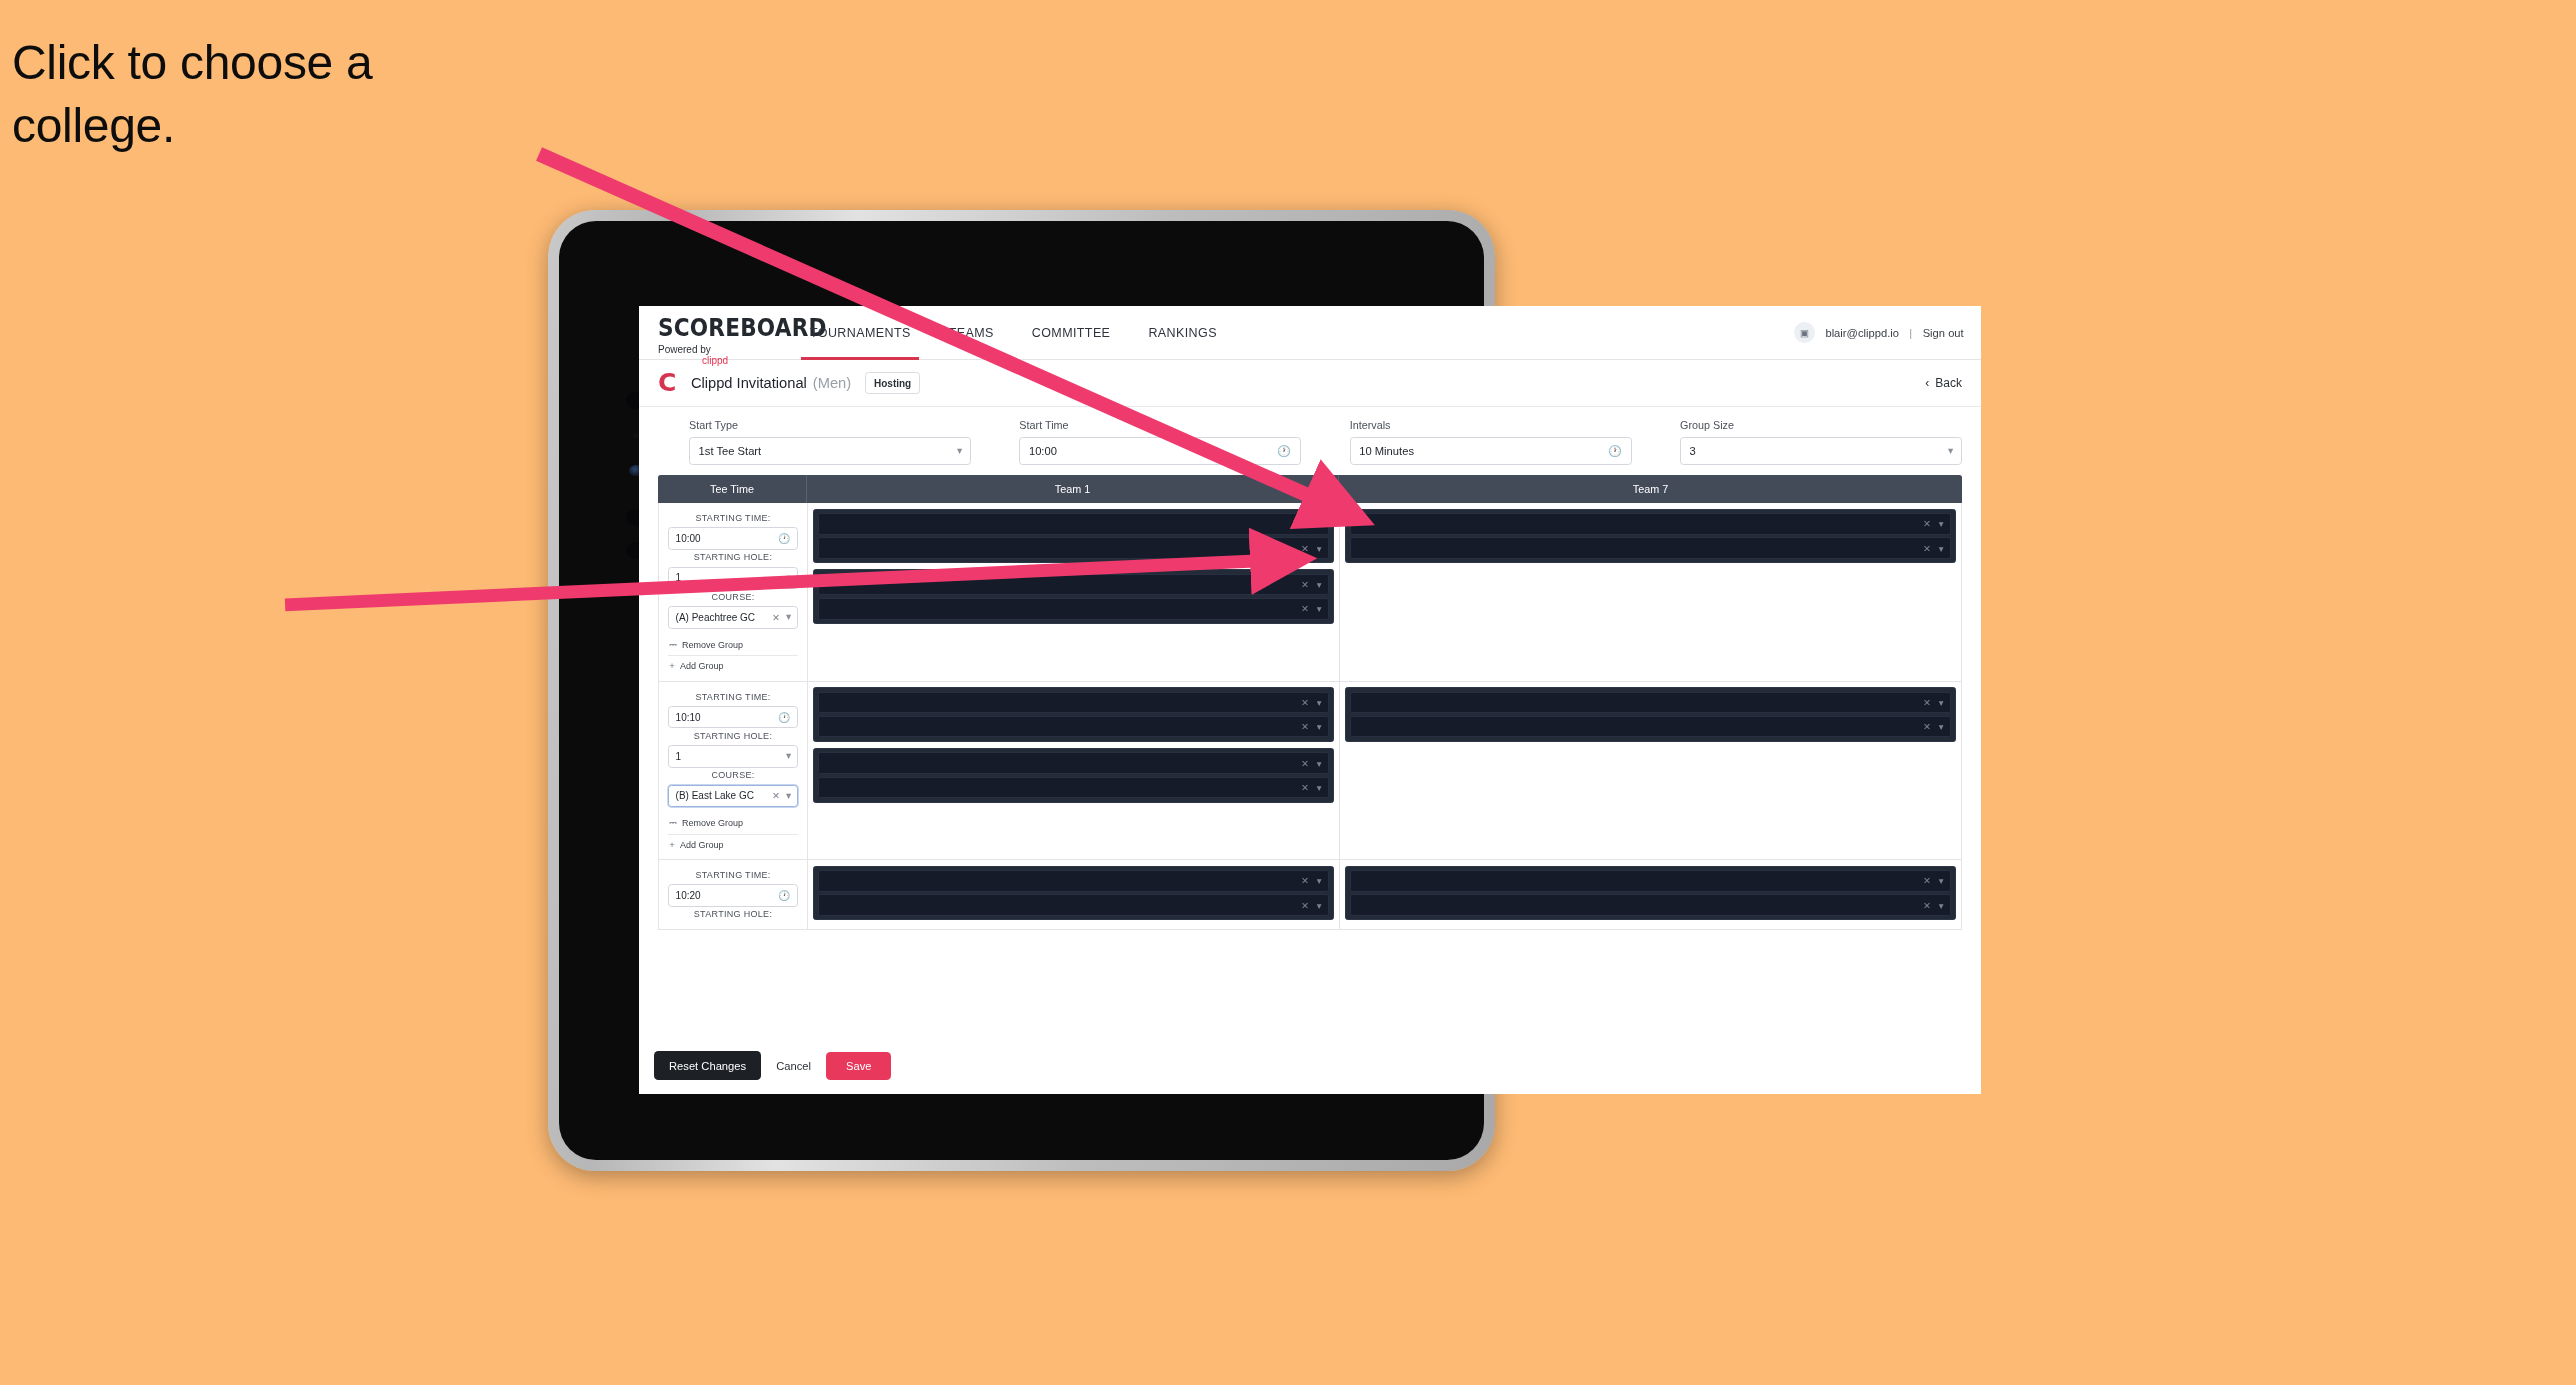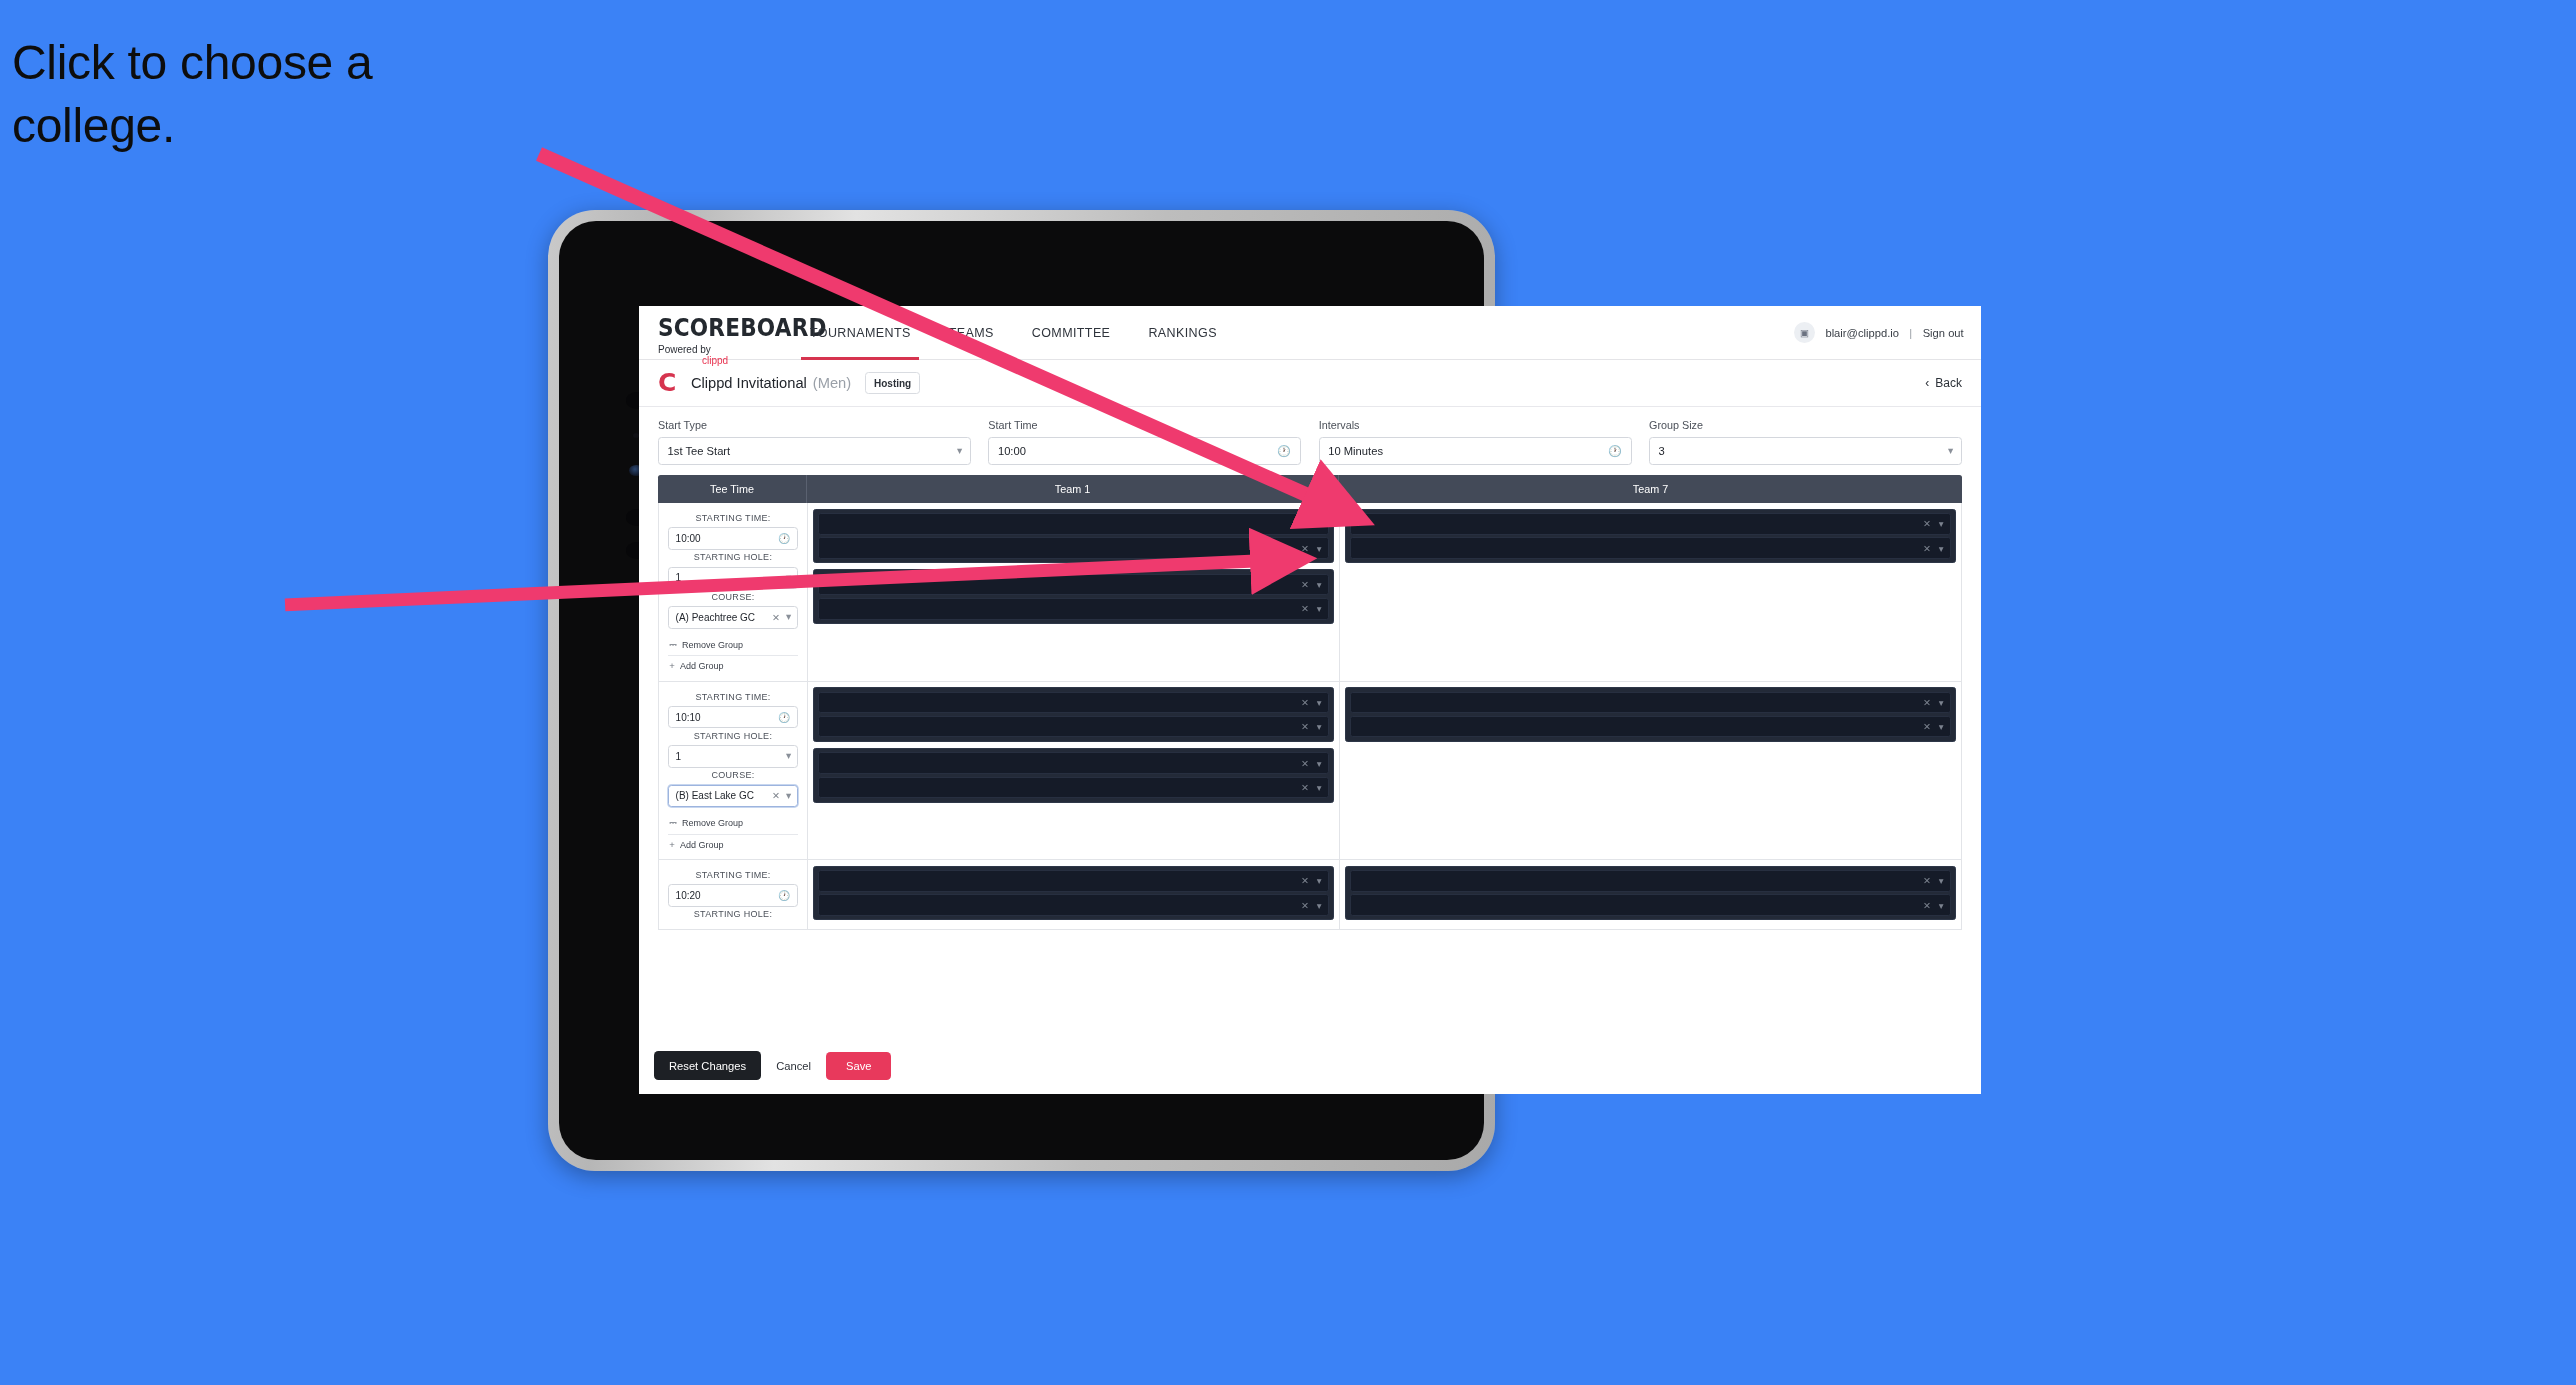--- a/index.html
+++ b/index.html
@@ -2,21 +2,21 @@
 <html style="font-size:14px"><head>
 <meta charset="utf-8">
 <style>
   * { box-sizing: border-box; margin: 0; padding: 0; }
   html, body {
     width: 2576px; height: 1386px;
     background: #ffffff;
     font-family: "Liberation Sans", sans-serif;
     overflow: hidden;
   }
-  #stage { position: relative; width: 2576px; height: 1386px; background:#3b82f6; }
+  #stage { position: relative; width: 2576px; height: 1386px; background:#fdba74; }
 
   
   .annot {
     position: absolute;
     font-size: 48px;
     line-height: 1.32;
     color: #0d0d0d;
     font-family: "Liberation Sans", sans-serif;
     white-space: pre-line;
     letter-spacing: -0.3px;
@@ -116,21 +116,21 @@
   }
   .back-btn {
     margin-left:auto; font-size:12px; color:#2c3138; cursor:pointer;
     display:flex; align-items:center; gap:6px;
   }
 
   
   .controls {
     display:flex; gap: 17.3px; padding: 12px 19px 10.4px 19px; background:#fff;
   }
-  .ctrl { flex: 1; }
+  .ctrl { flex: 1; margin-left: 31px; }
   .ctrl-label { font-size: 10.8px; color:#4b5059; margin-bottom: 6px; }
   .field {
     height: 28px; border:0.9px solid #d4d7dd; border-radius: 3.5px;
     background:#fff; display:flex; align-items:center;
     padding: 0 8.6px; font-size: 11.2px; color:#23272e;
   }
   .field .val { flex:1; }
   .field .ico { color:#8a9099; font-size:11.2px; }
   .stepper { color:#8a9099; font-size: 10.4px; line-height: 1; letter-spacing:-0.9px; }
 

